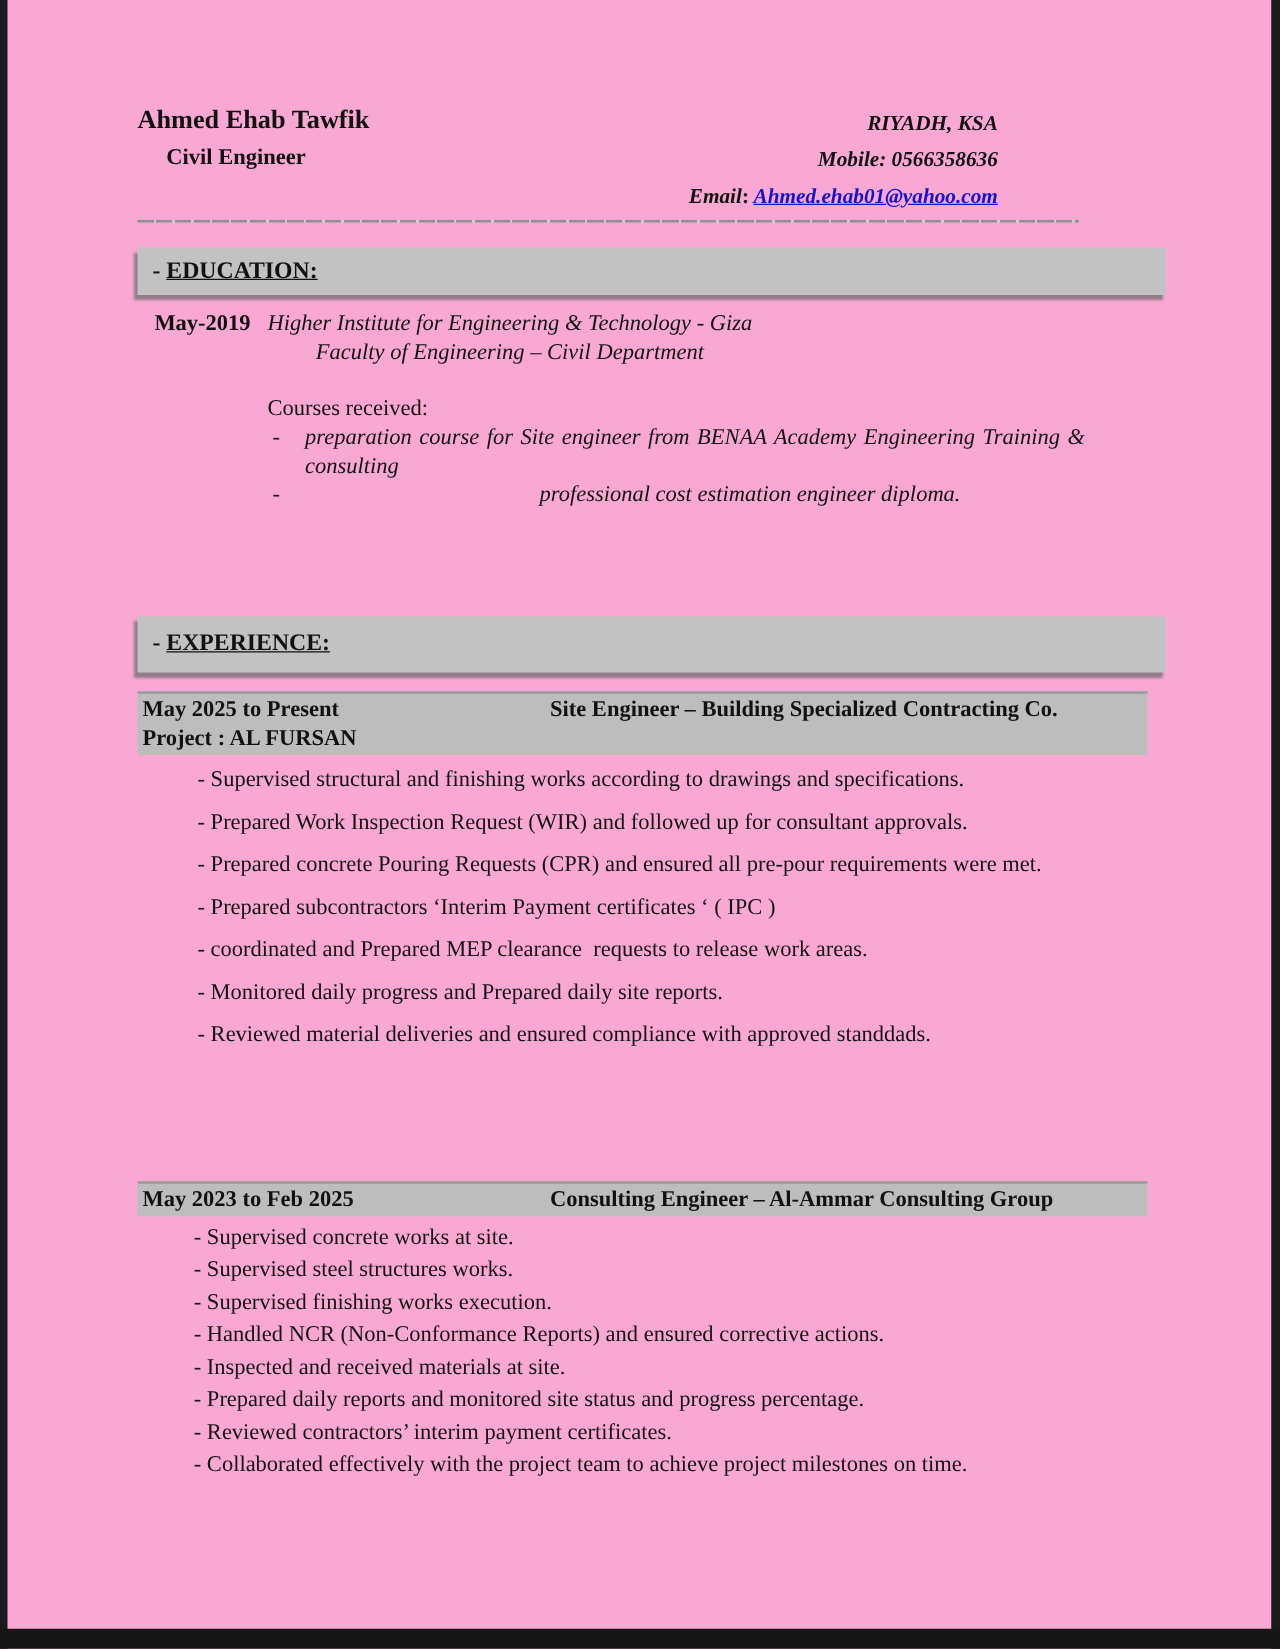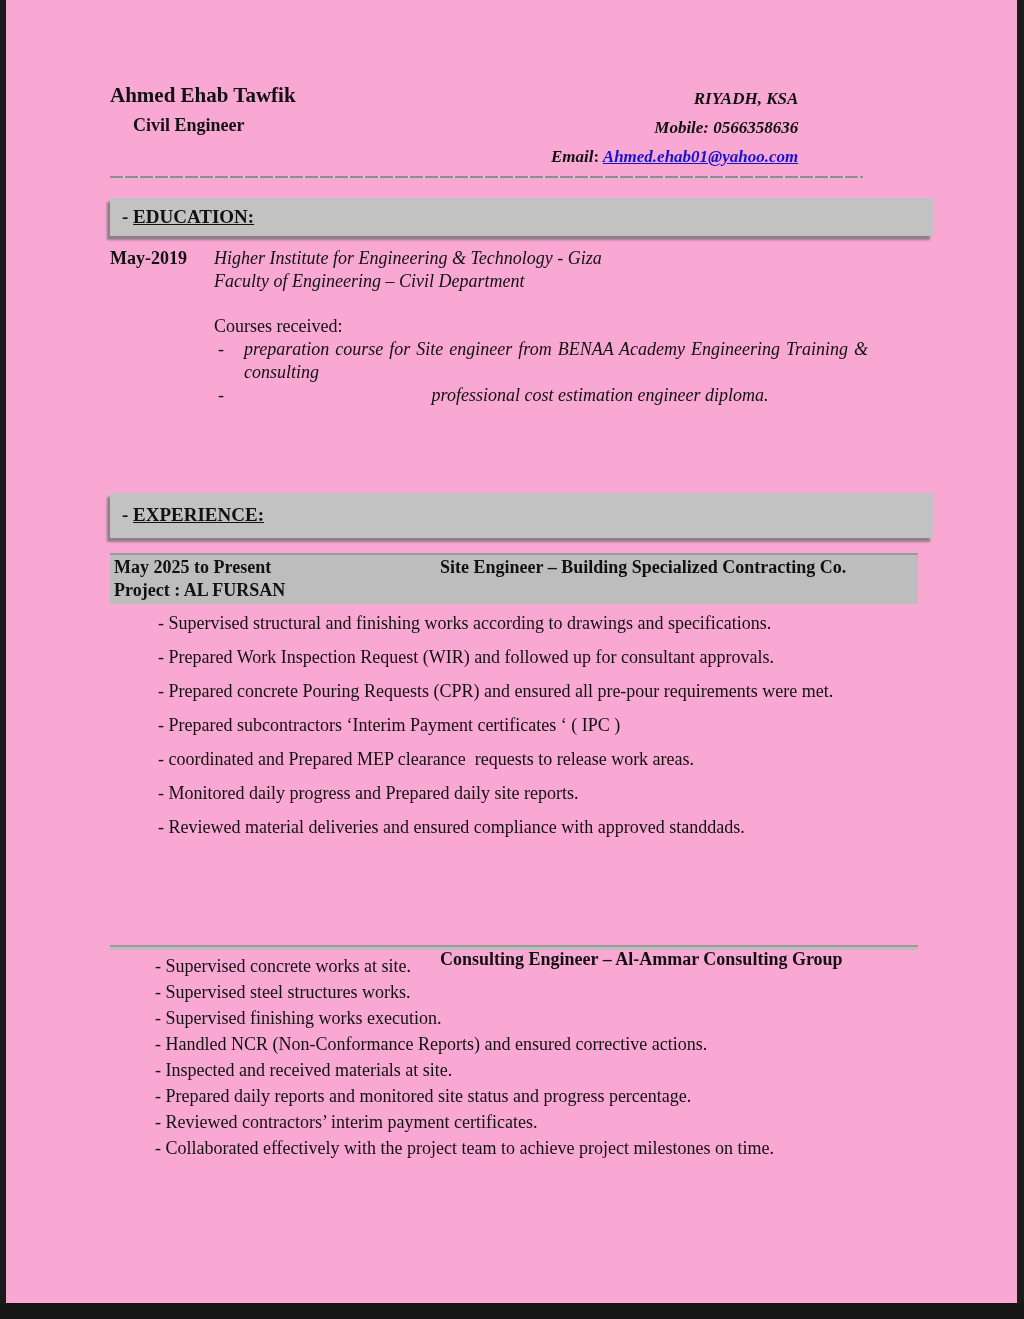--- a/index.html
+++ b/index.html
@@ -35,21 +35,21 @@
     background:repeating-linear-gradient(90deg,#8f8f8f 0 13px,#cfcfcf 13px 15px);}
 
   
   .section-bar{background:#c2c2c2;box-shadow:-3px 4px 2px rgba(110,110,110,0.75);
     padding:7px 0 7px 12px;font-size:19px;font-weight:bold;line-height:24px;}
   .bar-education{margin-top:20px;}
   .bar-experience{margin-top:86px;padding-top:10px;padding-bottom:11px;}
   .section-label{text-decoration:underline;}
 
   
-  .edu-row{display:flex;margin-top:11px;font-size:18px;line-height:23px;}
+  .edu-row{display:flex;margin-top:11px;font-size:18px;line-height:23px;text-align:center;}
   .edu-date{width:104px;font-weight:bold;flex:0 0 104px;}
   .edu-school div{line-height:23px;font-style:italic;}
   .courses-label{margin-left:104px;margin-top:22px;font-size:18px;line-height:23px;}
   .course-item{display:flex;margin-left:108px;font-size:18px;line-height:23px;}
   .course-marker{flex:0 0 26px;}
   .course-text{font-style:italic;width:624px;text-align:justify;}
   .course-text.last{text-align:center;margin-left:44px;}
 
   
   .job-bar{position:relative;background:#bdbdbd;border-top:2px solid #9a9a9a;
@@ -117,20 +117,21 @@
       <li>- Supervised structural and finishing works according to drawings and specifications.</li>
       <li>- Prepared Work Inspection Request (WIR) and followed up for consultant approvals.</li>
       <li>- Prepared concrete Pouring Requests (CPR) and ensured all pre-pour requirements were met.</li>
       <li>- Prepared subcontractors ‘Interim Payment certificates ‘ ( IPC )</li>
       <li>- coordinated and Prepared MEP clearance  requests to release work areas.</li>
       <li>- Monitored daily progress and Prepared daily site reports.</li>
       <li>- Reviewed material deliveries and ensured compliance with approved standdads.</li>
     </ul>
 
     <div class="job-bar single">
+      <div>May 2023 to Feb 2025</div>
       <div class="job-title">Consulting Engineer – Al-Ammar Consulting Group</div>
     </div>
     <ul class="bullets tight">
       <li>- Supervised concrete works at site.</li>
       <li>- Supervised steel structures works.</li>
       <li>- Supervised finishing works execution.</li>
       <li>- Handled NCR (Non-Conformance Reports) and ensured corrective actions.</li>
       <li>- Inspected and received materials at site.</li>
       <li>- Prepared daily reports and monitored site status and progress percentage.</li>
       <li>- Reviewed contractors’ interim payment certificates.</li>

